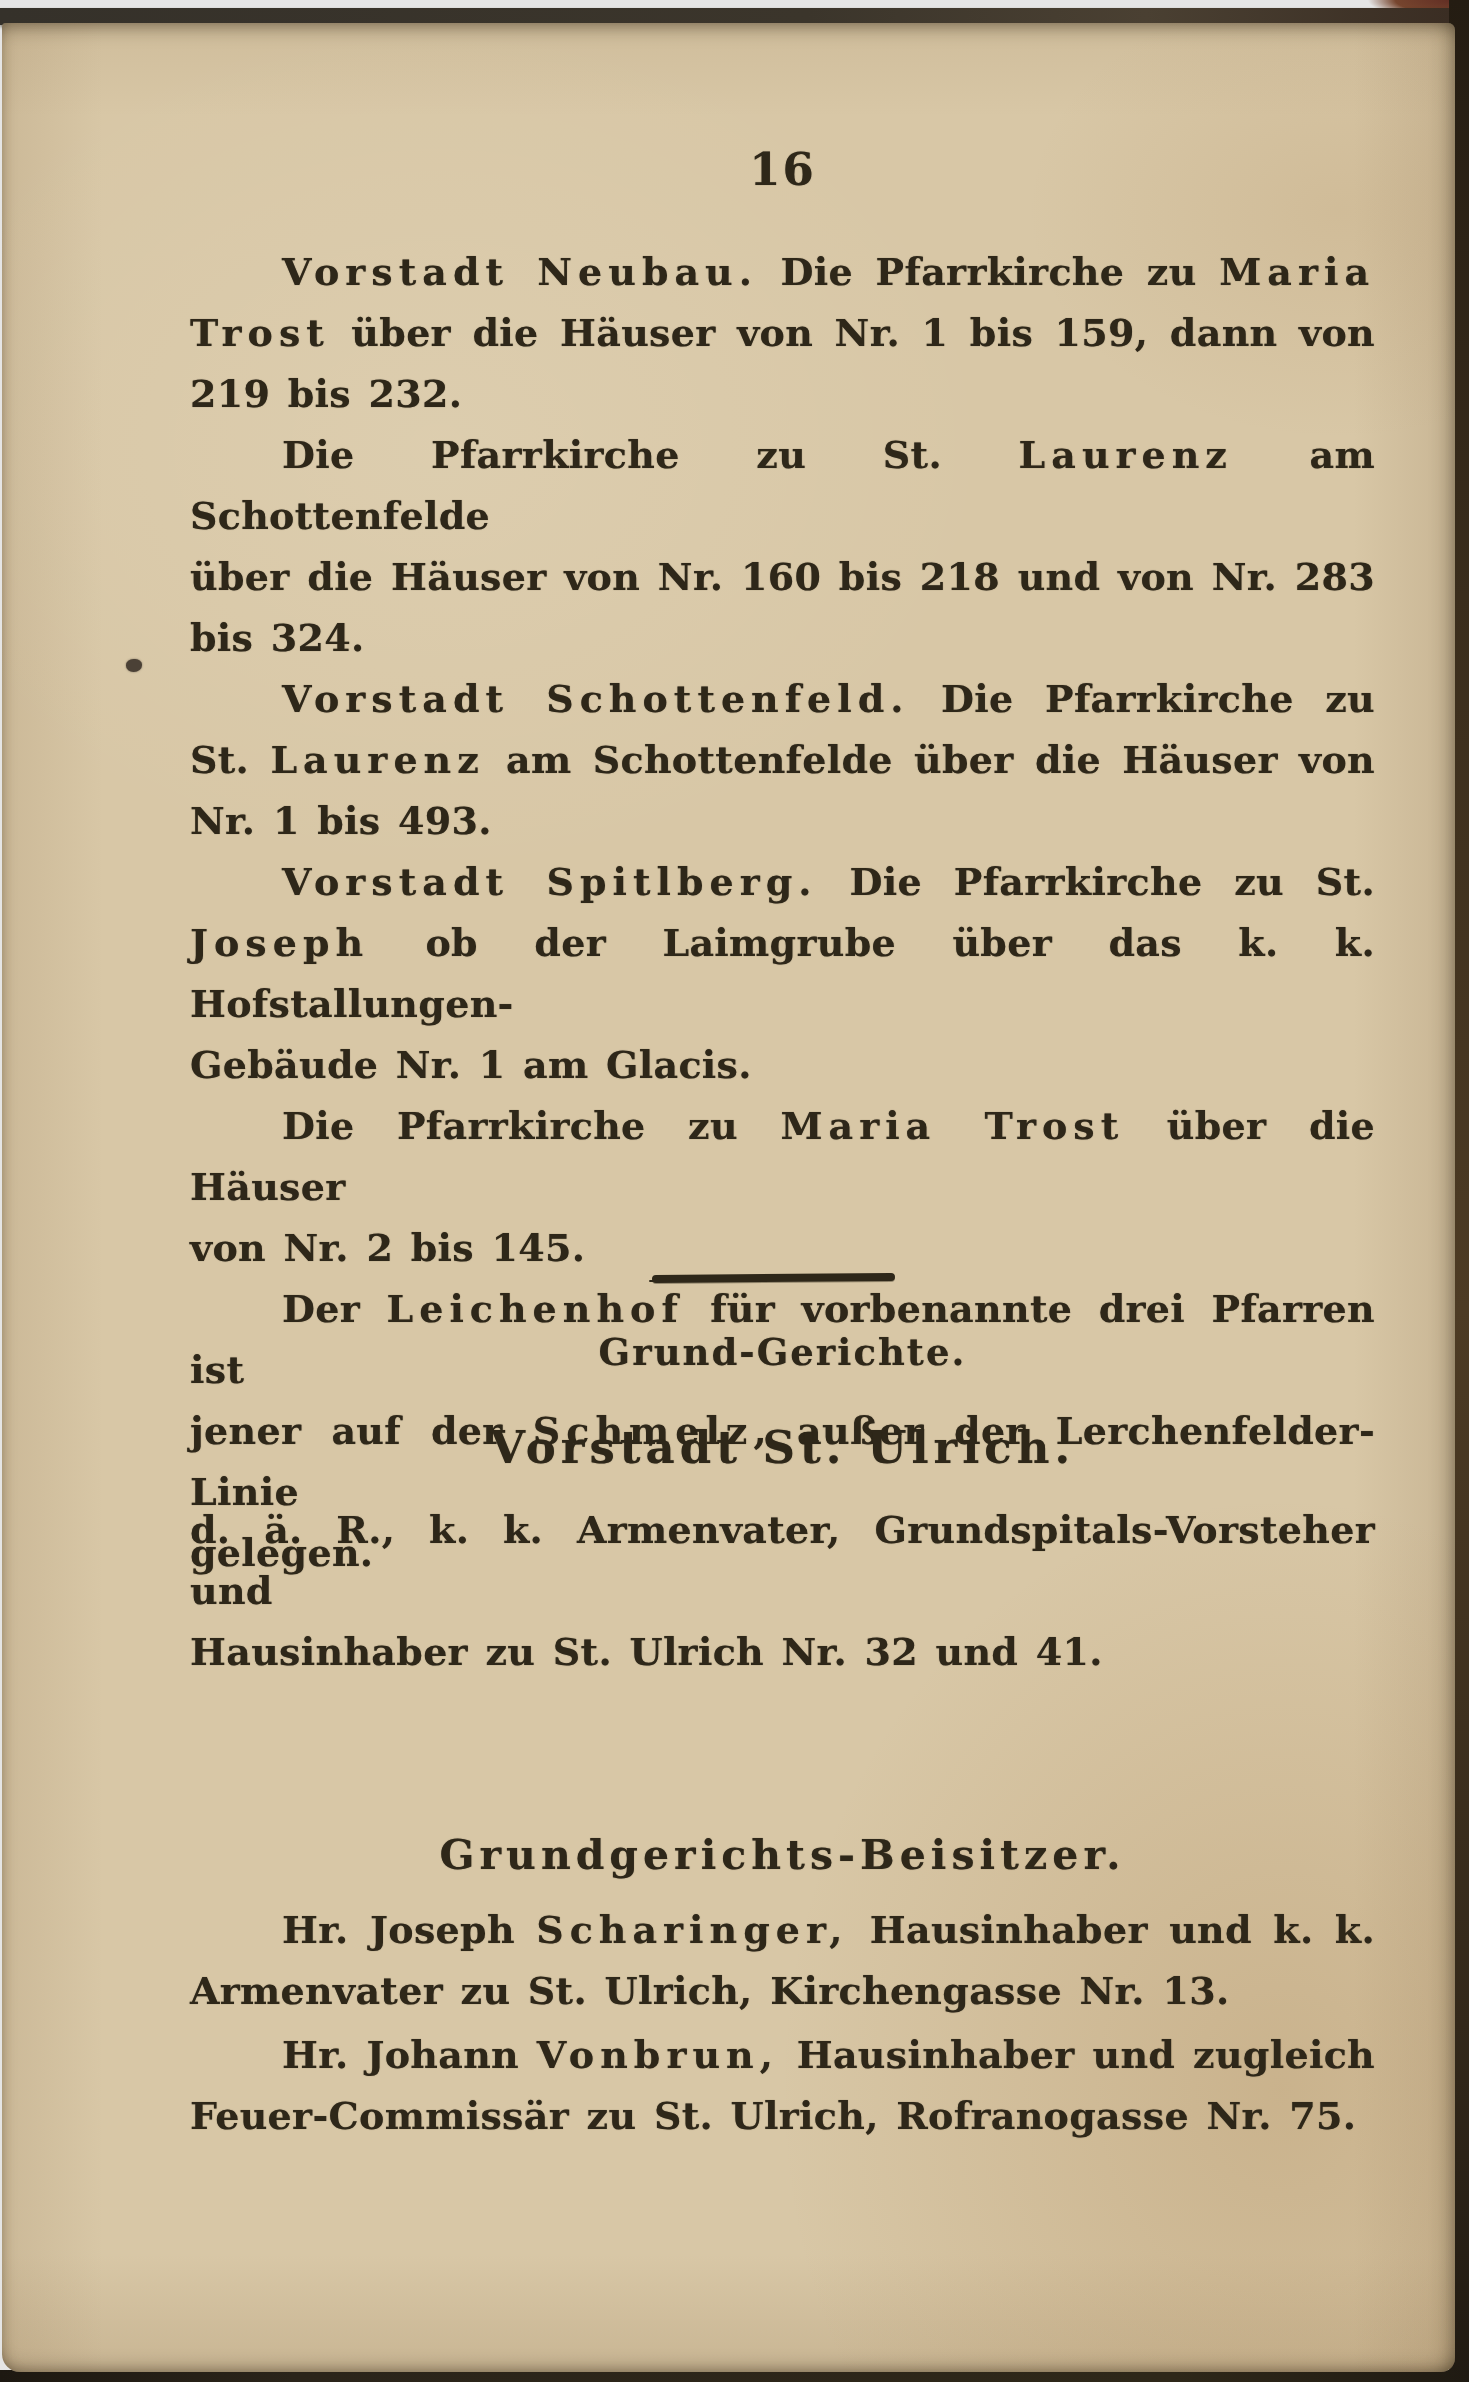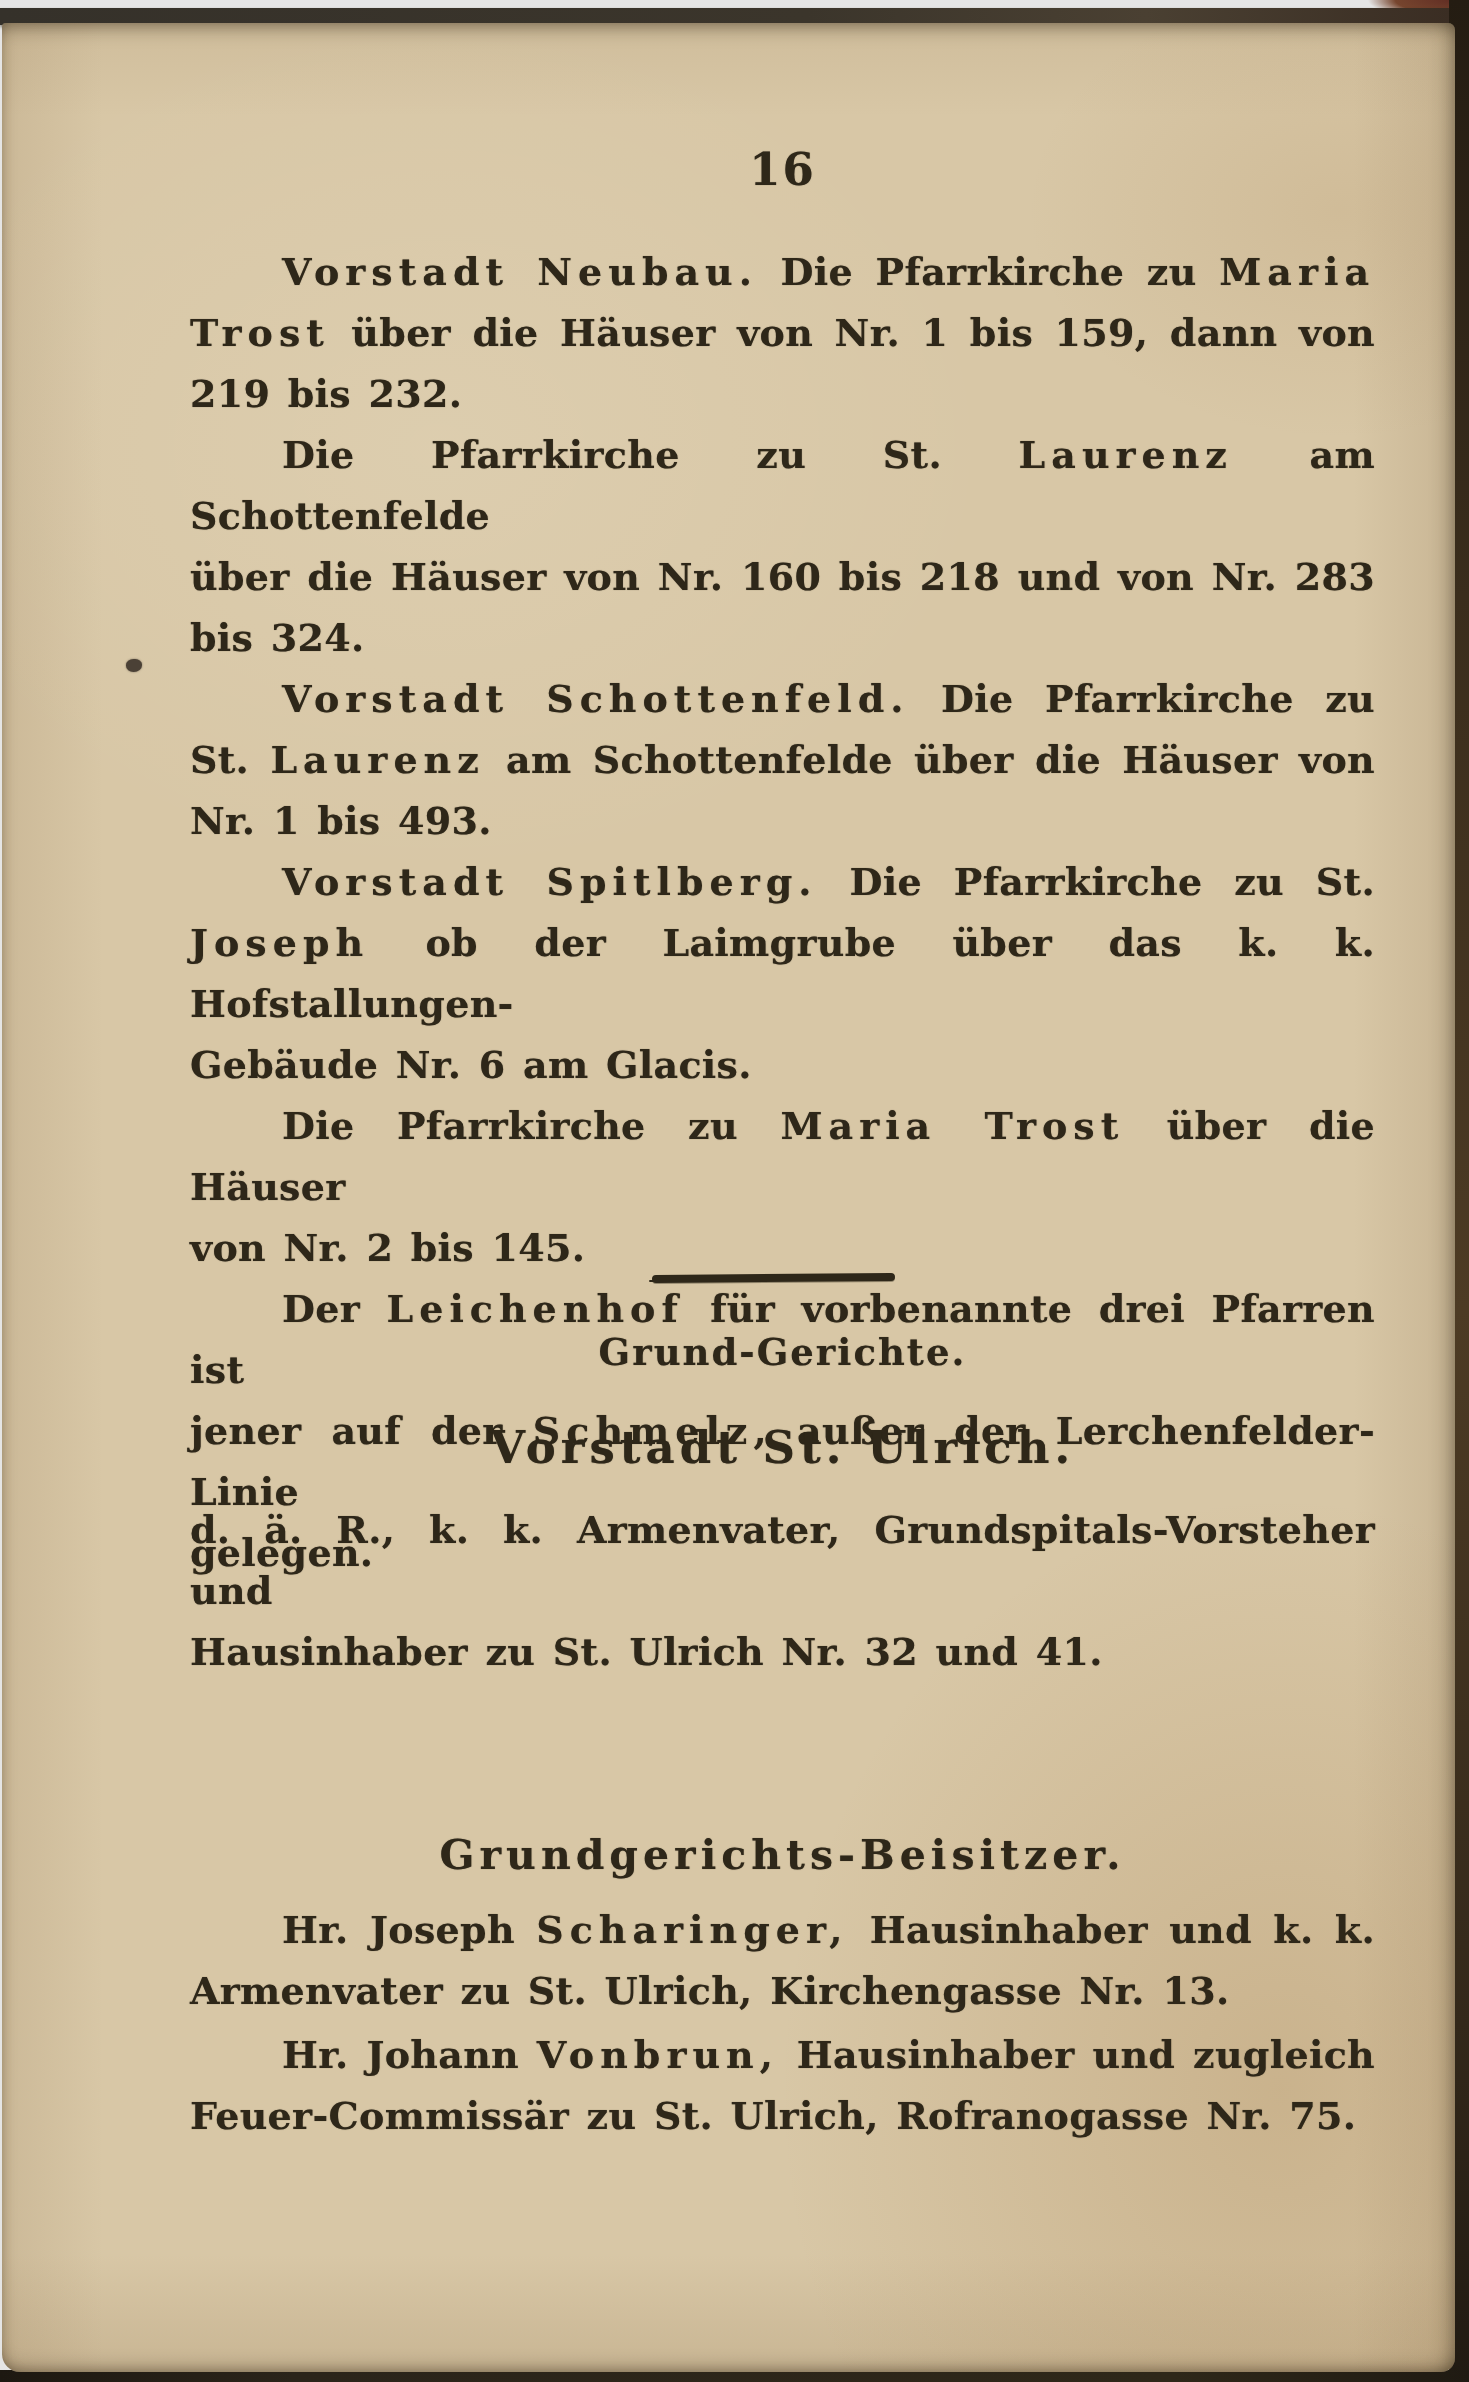--- a/index.html
+++ b/index.html
@@ -125,21 +125,21 @@
         <div class="tline last"><span class="rg">bis 324.</span></div>
       </div>
     <div>
         <div class="tline indent"><span class="sp">Vorstadt Schottenfeld.</span><span class="rg"> Die Pfarrkirche zu</span></div>
         <div class="tline"><span class="rg">St. </span><span class="sp">Laurenz</span><span class="rg"> am Schottenfelde über die Häuser von</span></div>
         <div class="tline last"><span class="rg">Nr. 1 bis 493.</span></div>
       </div>
     <div>
         <div class="tline indent"><span class="sp">Vorstadt Spitlberg.</span><span class="rg"> Die Pfarrkirche zu St.</span></div>
         <div class="tline"><span class="sp">Joseph</span><span class="rg"> ob der Laimgrube über das k. k. Hofstallungen-</span></div>
-        <div class="tline last"><span class="rg">Gebäude Nr. 6 am Glacis.</span></div>
+        <div class="tline last"><span class="rg">Gebäude Nr. 1 am Glacis.</span></div>
       </div>
     <div>
         <div class="tline indent"><span class="rg">Die Pfarrkirche zu </span><span class="sp">Maria Trost</span><span class="rg"> über die Häuser</span></div>
         <div class="tline last"><span class="rg">von Nr. 2 bis 145.</span></div>
       </div>
     <div>
         <div class="tline indent"><span class="rg">Der </span><span class="sp">Leichenhof</span><span class="rg"> für vorbenannte drei Pfarren ist</span></div>
         <div class="tline"><span class="rg">jener auf der </span><span class="sp">Schmelz</span><span class="rg">, außer der Lerchenfelder-Linie</span></div>
         <div class="tline last"><span class="rg">gelegen.</span></div>
       </div>

